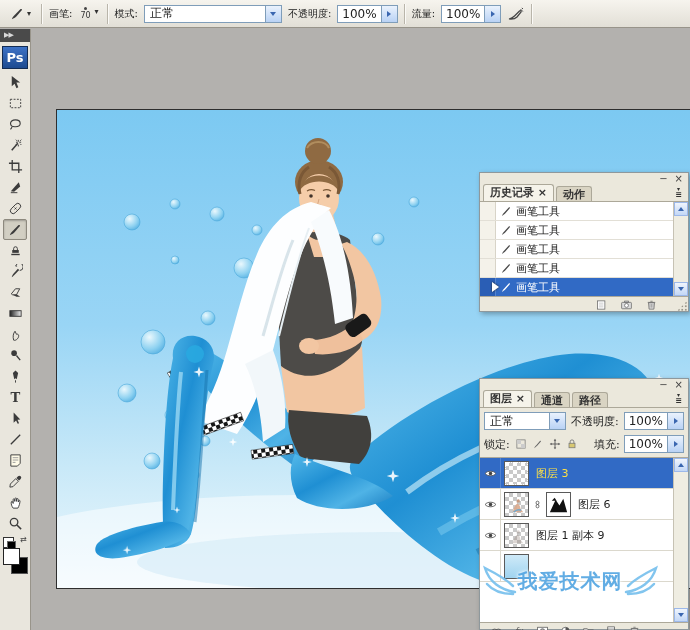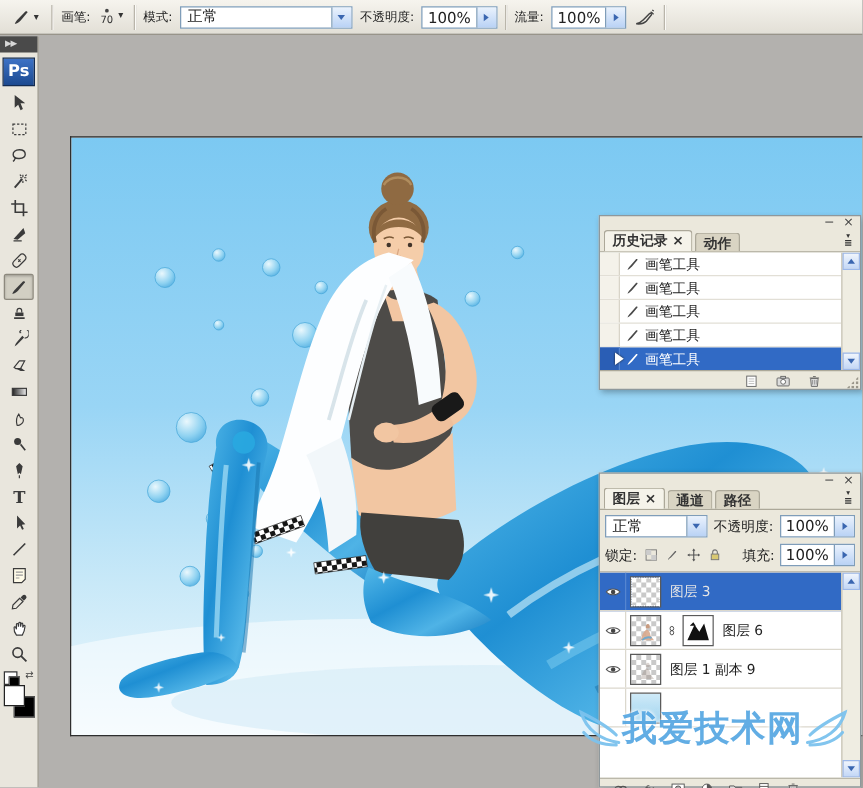--- a/index.html
+++ b/index.html
@@ -108,31 +108,31 @@
   .eyecell svg{width:13px;height:9px;}
   .thumb{width:25px;height:25px;border:1px solid #5a5a5a;box-sizing:border-box;flex:none;overflow:hidden;position:relative;}
   .thumb svg{width:100%;height:100%;display:block;}
   .checker{background:repeating-conic-gradient(#c9c9c9 0 25%,#ffffff 0 50%) 0 0/8px 8px;}
   .thumb.sel-outline{outline:1px dotted #fff;outline-offset:-2px;}
   .blue-thumb{background:linear-gradient(150deg,#a8ddf6 10%,#3c8fcc 60%,#1a5f9e 100%);}
   .bluelight-thumb{background:linear-gradient(#cfeaf8,#9fd3ef);}
   .link8{width:11px;flex:none;display:flex;align-items:center;justify-content:center;}
   .link8 svg{width:9px;height:15px;}
   .lname{font-size:11px;margin-left:4px;white-space:nowrap;}
-  .lrow.selected{background:#316ac5;color:#e5e5e5;}
+  .lrow.selected{background:#316ac5;color:#fde047;}
   .lrow.selected .eyecell{border-right-color:#5585d0;}
   .lfoot{height:15px;border-top:1px solid #aca899;display:flex;align-items:center;gap:10px;
     padding:0 10px;overflow:hidden;}
   .lfoot .icon svg{width:13px;height:12px;}
 
   
   .watermark{position:absolute;left:450px;top:564px;width:240px;z-index:40;text-align:center;
     color:#5aa9e3;pointer-events:none;opacity:.95;}
   .wm-row{display:flex;align-items:center;justify-content:center;gap:1px;}
-  .wm-text{font-size:28px;font-weight:bold;letter-spacing:1px;text-shadow:0 0 2px #fff,0 0 4px #fff;}
+  .wm-text{font-size:20px;font-weight:bold;letter-spacing:1px;text-shadow:0 0 2px #fff,0 0 4px #fff;}
   .wm-url{font-size:11px;letter-spacing:1.5px;color:#6db4e8;font-weight:bold;text-shadow:0 0 2px #fff;}
   .wing svg{width:34px;height:34px;}
 </style>
 </head>
 <body>
 
 <div class="options-bar">
   <div class="tool-preset">
     <span class="icon" id="preset-brush-icon">
         <svg viewBox="0 0 16 16" style="width: 15px; height: 15px;">

